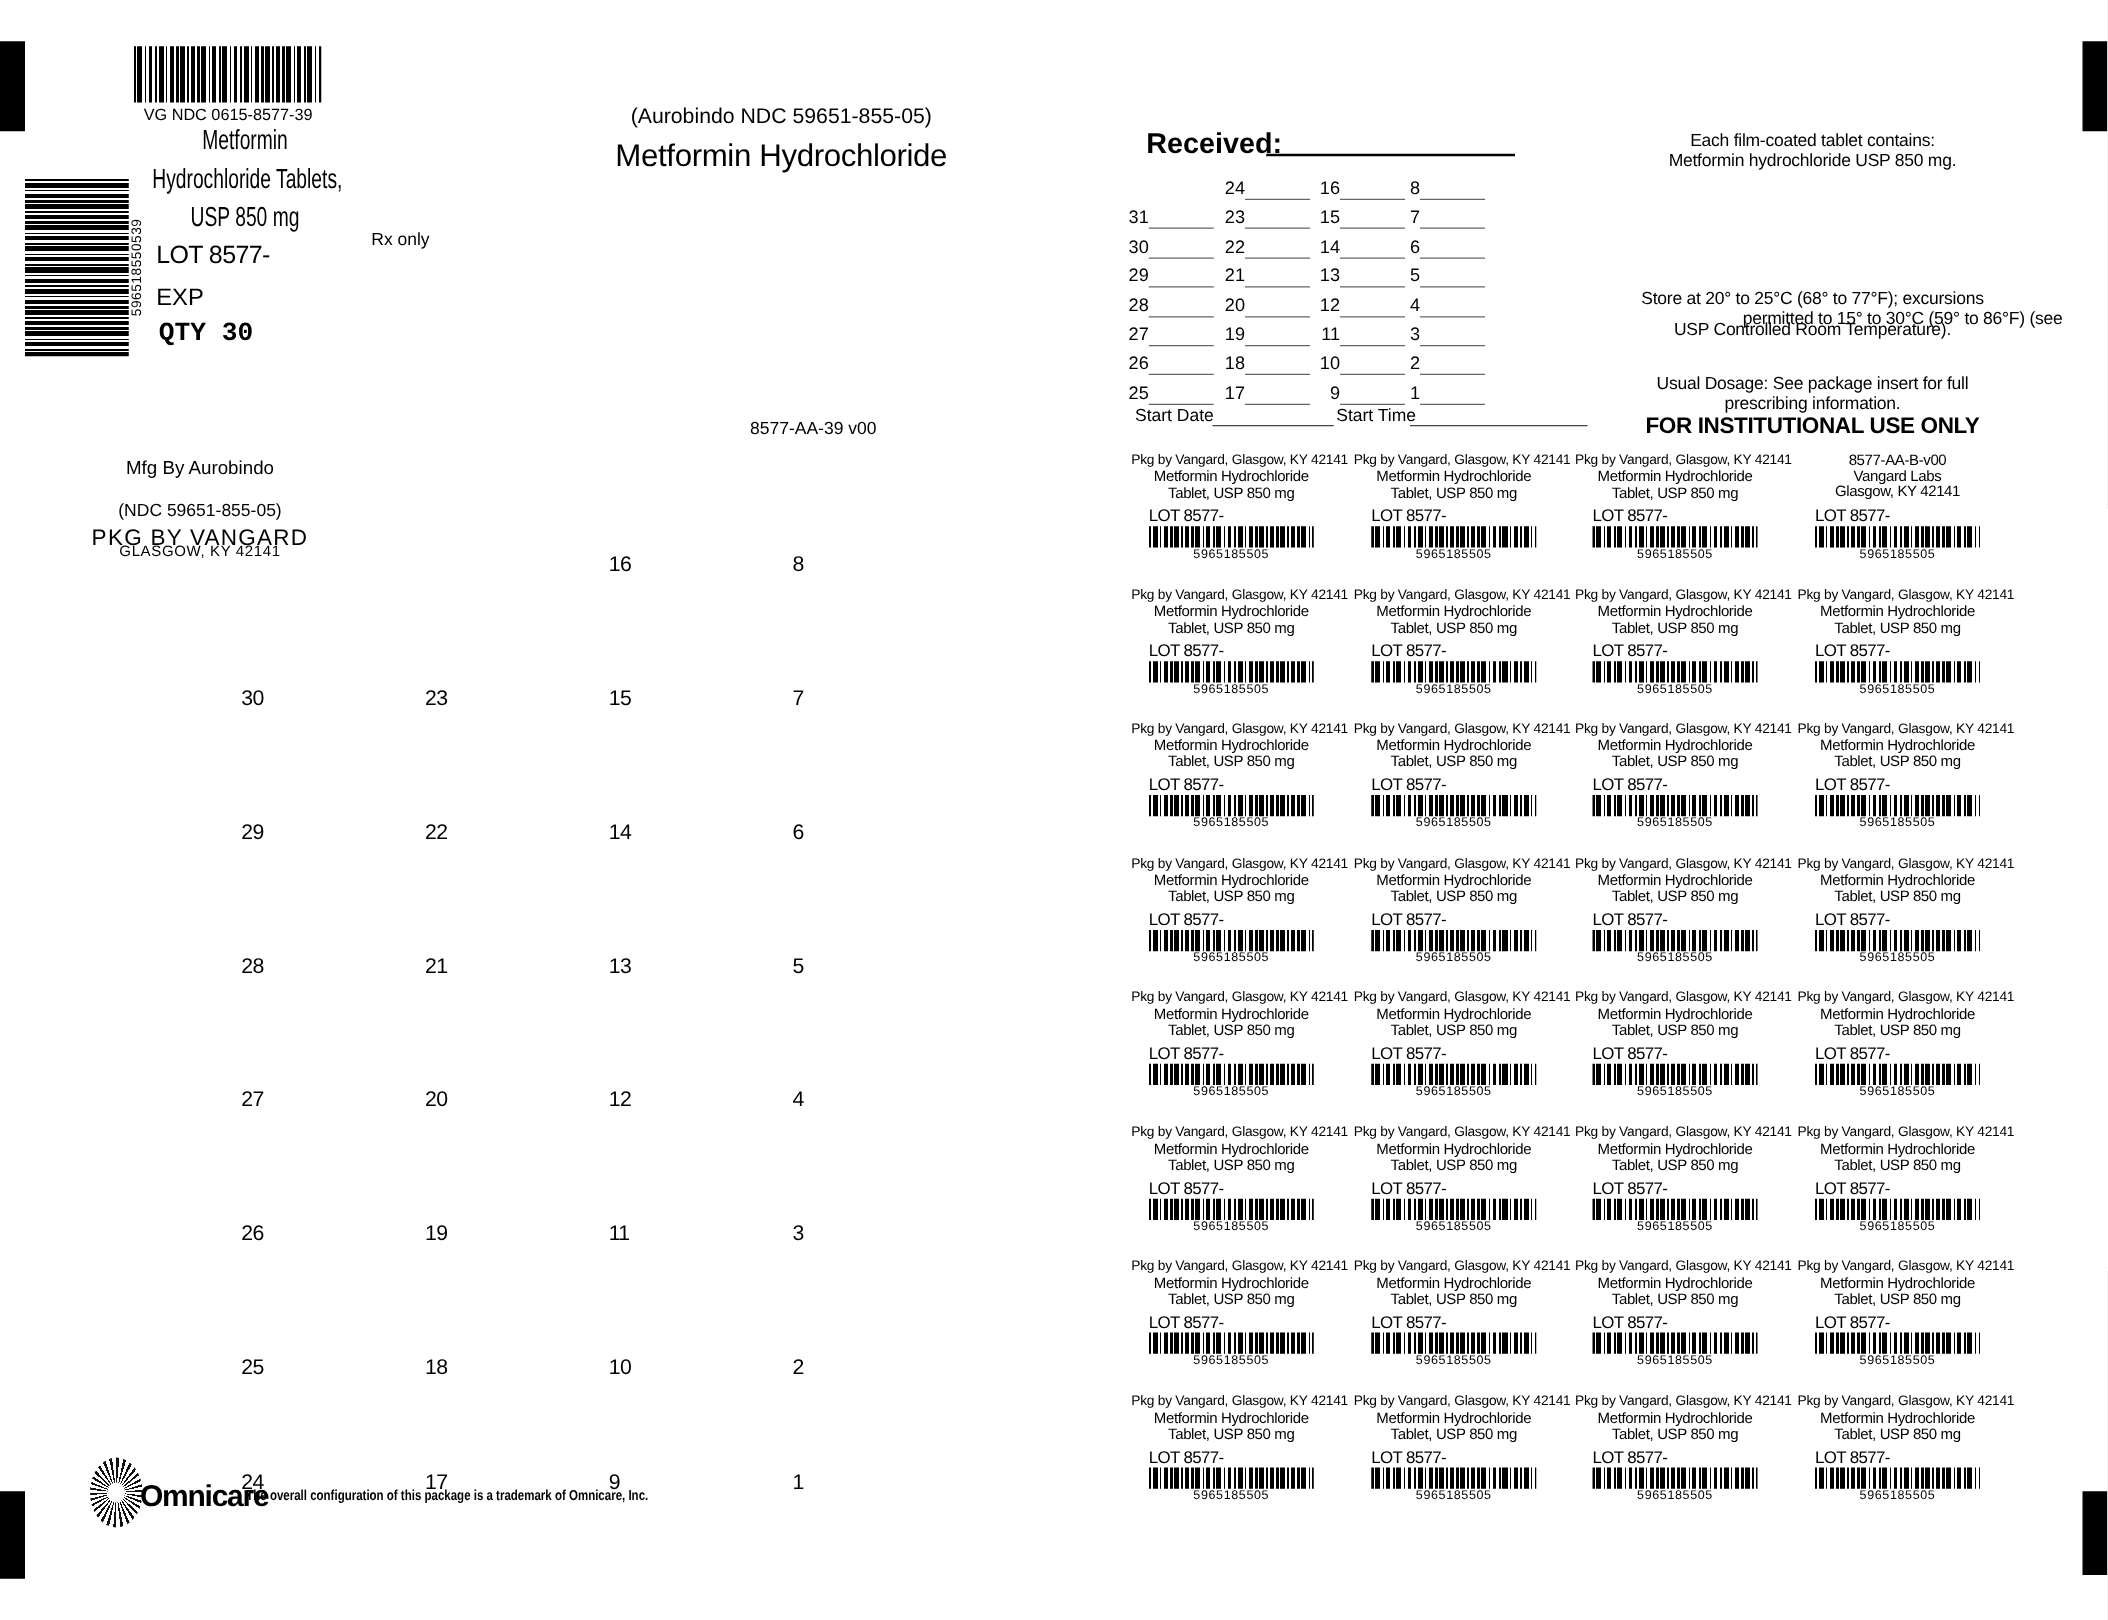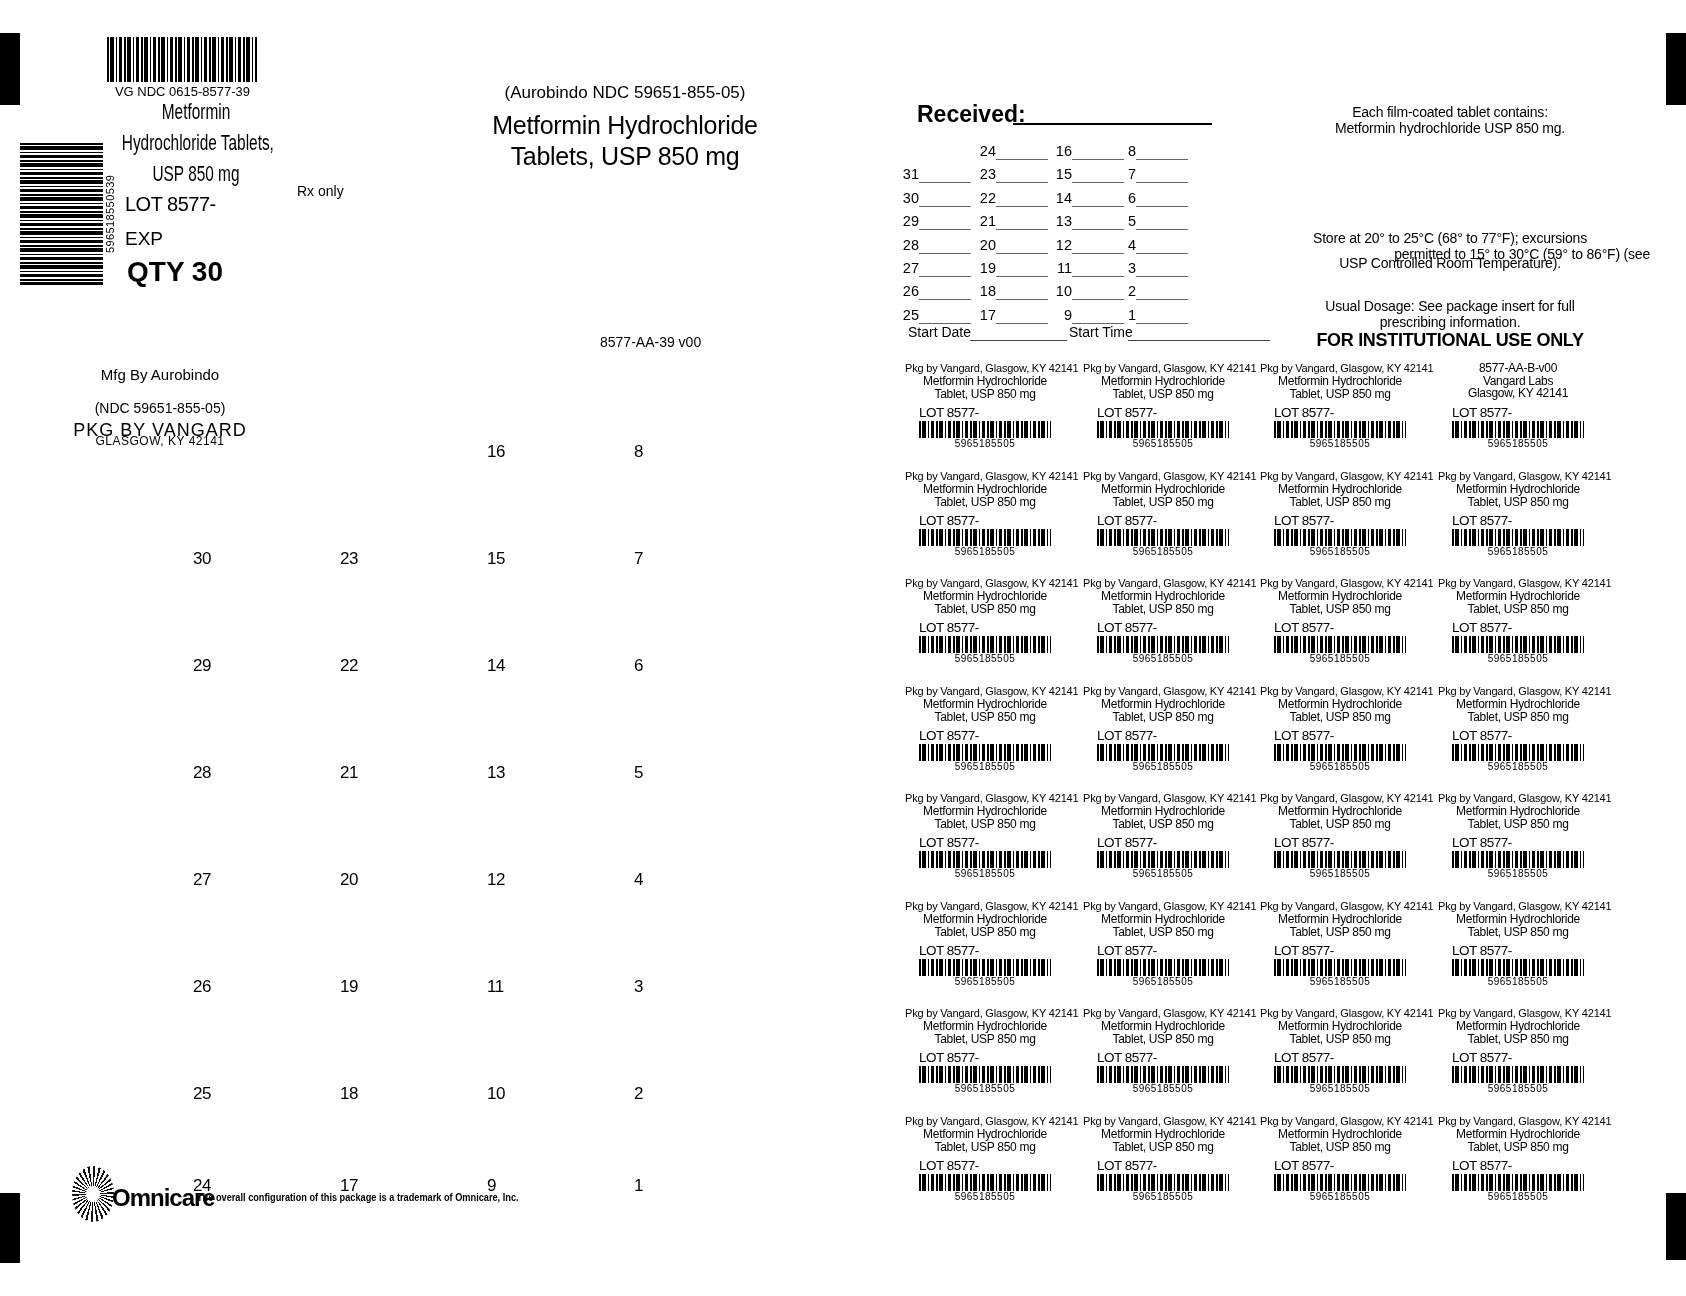--- a/index.html
+++ b/index.html
@@ -51,31 +51,30 @@
     <div>USP 850 mg</div>
   </div>
 
   <div class="abs" style="left:297px;top:183px;font-size:14px;">Rx only</div>
 
   <div class="abs bch" style="left:20px;top:143px;width:83px;height:142px;"></div>
   <div class="vtext" style="left:104px;top:253px;">596518550539</div>
 
   <div class="abs" style="left:125px;top:193px;font-size:20px;letter-spacing:-0.5px;">LOT 8577-</div>
   <div class="abs" style="left:125px;top:228px;font-size:19px;">EXP</div>
-  <div class="abs" style="left:127px;top:256px;font-size:28px;font-weight:bold;">QTY 30</div>
+  <div class="abs" style="left:127px;top:256px;font-size:21px;font-weight:bold;font-family:Liberation Mono, monospace;">QTY 30</div>
 
   <div class="abs ctr" style="left:60px;top:366px;width:200px;font-size:15px;">Mfg By Aurobindo</div>
   <div class="abs ctr" style="left:60px;top:400px;width:200px;font-size:14px;">(NDC 59651-855-05)</div>
   <div class="abs ctr" style="left:60px;top:420px;width:200px;font-size:18px;letter-spacing:1px;">PKG BY VANGARD</div>
   <div class="abs ctr" style="left:60px;top:434px;width:200px;font-size:12px;letter-spacing:0.5px;">GLASGOW, KY 42141</div>
 
   <div class="abs ctr" style="left:455px;top:83px;width:340px;font-size:17px;">(Aurobindo NDC 59651-855-05)</div>
   <div class="abs ctr ctitle" style="left:455px;top:110px;width:340px;">
     <div>Metformin Hydrochloride</div>
-    <div>Tablets, USP 850 mg</div>
   </div>
   <div class="abs" style="left:600px;top:334px;font-size:14px;">8577-AA-39 v00</div>
 
   <div class="abs" style="left:897px;top:101px;font-size:23px;font-weight:bold;margin-left:20px;">Received:</div>
   <div class="abs" style="left:1013px;top:103px;width:199px;height:20px;border-bottom:2px solid #000;"></div>
 
   <div class="abs" style="left:908px;top:324px;font-size:14px;">Start Date</div>
   <span class="abs ul" style="left:970px;top:324px;width:97px;"></span>
   <div class="abs" style="left:1069px;top:324px;font-size:14px;">Start Time</div>
   <span class="abs ul" style="left:1128px;top:324px;width:142px;"></span>

